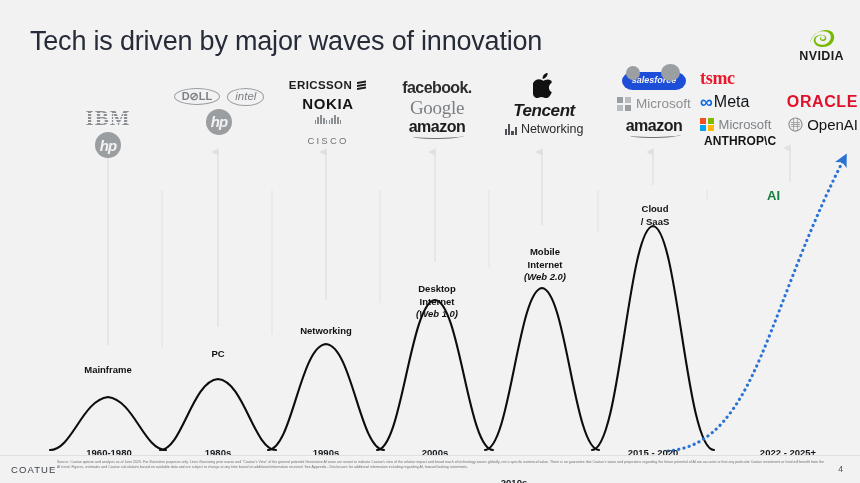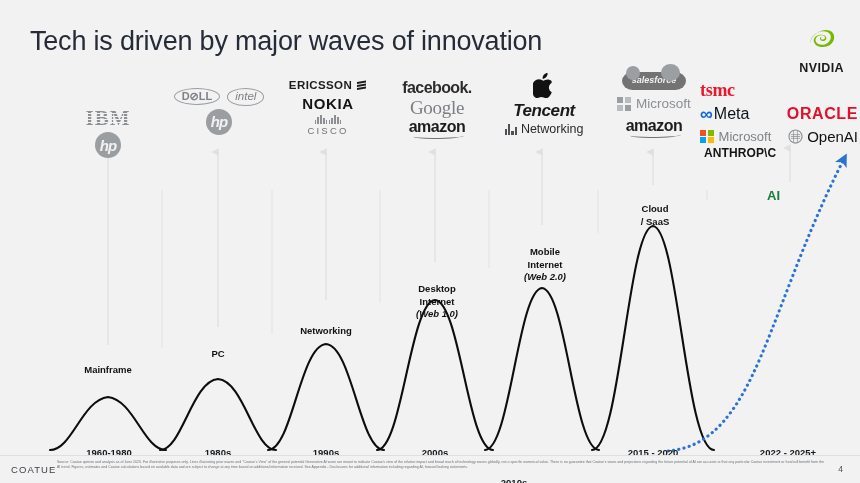--- a/index.html
+++ b/index.html
@@ -96,61 +96,61 @@
 
   .g-ericsson {
     font-weight: 700; font-size: 11.5px; letter-spacing: 0.4px;
     color: #1c1c1c; display: flex; align-items: center; gap: 4px;
   }
   .eric-mark {
     display: inline-block;
     width: 11px; height: 12px;
   }
   .g-nokia { font-weight: 700; font-size: 15px; letter-spacing: 0.6px; color: #141414; }
-  .g-cisco-wrap { display: flex; flex-direction: column; align-items: center; gap: 1px; }
+  .g-cisco-wrap { display: flex; flex-direction: column; align-items: center; gap: 11px; }
   .cisco-bars { display: flex; align-items: flex-end; gap: 1.3px; height: 9px; }
   .cisco-bars i { display: block; width: 1.5px; background: #8b8f93; }
   .g-cisco { font-size: 9.5px; letter-spacing: 2.2px; color: #6f7376; font-weight: 400; }
 
   .g-facebook { font-family: "Liberation Sans", sans-serif; font-weight: 700; font-size: 16px; color: #2c2c2c; letter-spacing: -0.6px; }
   .g-google  { font-family: "Liberation Serif", serif; font-size: 19px; color: #7b7f83; letter-spacing: -0.3px; }
   .g-amazon  { font-weight: 700; font-size: 16px; color: #1d1d1d; letter-spacing: -0.5px; position: relative; }
   .g-amazon .swoosh {
     position:absolute; left:8%; right:2%; bottom:-4px; height:6px;
     border-bottom: 1.8px solid #6d7276;
     border-radius: 0 0 60% 40%;
   }
   .g-tencent { font-style: italic; font-weight: 700; font-size: 17px; color: #1a1a1a; letter-spacing: -0.4px; }
   .g-bytedance { display: flex; align-items: center; gap: 4px; font-size: 12.5px; color: #2a2a2a; font-weight: 400; }
   .bd-mark { display: flex; align-items: flex-end; gap: 1.2px; height: 11px; }
   .bd-mark i { display:block; width: 2.2px; background: #4d5155; }
 
   .g-salesforce {
-    background: #737373; color: #f1f1f1;
+    background: #1d4ed8; color: #f1f1f1;
     font-size: 9px; font-style: italic; font-weight: 700;
     padding: 4px 10px 5px;
     border-radius: 14px 14px 14px 14px / 12px 12px 12px 12px;
     position: relative;
   }
   .g-salesforce::before, .g-salesforce::after {
     content:""; position:absolute; background:#9b9fa2; border-radius:50%;
   }
   .g-salesforce::before { width:14px; height:14px; left:4px; top:-6px; }
   .g-salesforce::after  { width:19px; height:17px; right:6px; top:-8px; }
   .g-microsoft-grey { display: flex; align-items: center; gap: 5px; font-size: 13.5px; color: #8b8f93; }
   .ms-grid { display: grid; grid-template-columns: 6px 6px; grid-template-rows: 6px 6px; gap: 1.6px; }
   .ms-grid i { display: block; }
 
   .g-tsmc { color: #e8192c; font-family: "Liberation Serif", serif; font-weight: 700; font-size: 18px; letter-spacing: -0.3px; }
   .g-meta { display: flex; align-items: center; gap: 4px; color: #0f1419; font-size: 16px; font-weight: 400; }
   .meta-inf { color: #0a68e1; font-size: 18px; font-weight: 700; letter-spacing: -3px; }
   .g-microsoft-color { display: flex; align-items: center; gap: 5px; font-size: 13px; color: #7e8286; }
   .g-anthropic { font-weight: 700; font-size: 12px; color: #141414; letter-spacing: 0.1px; }
 
-  .g-nvidia-wrap { display: flex; flex-direction: column; align-items: center; gap: 12px; }
+  .g-nvidia-wrap { display: flex; flex-direction: column; align-items: center; gap: 0px; }
   .nv-eye { width: 30px; height: 21px; }
   .g-nvidia { font-weight: 700; font-size: 12.5px; color: #1b1b1b; letter-spacing: 0.4px; }
   .g-broadcom-wrap { display:flex; flex-direction:column; align-items:center; }
   .g-broadcom {
     background: #fff; color: #cf0a2c; font-weight: 700; font-size: 11px;
     letter-spacing: 0.2px; padding: 1px 2px; z-index: 2;
   }
   .bc-sig { width: 74px; height: 20px; margin-bottom: -9px; }
   .bc-sig2 { width: 74px; height: 10px; margin-top: -7px; }
   .g-oracle { color: #e0112b; font-weight: 700; font-size: 16px; letter-spacing: 0.6px; margin-left: 28px; }

